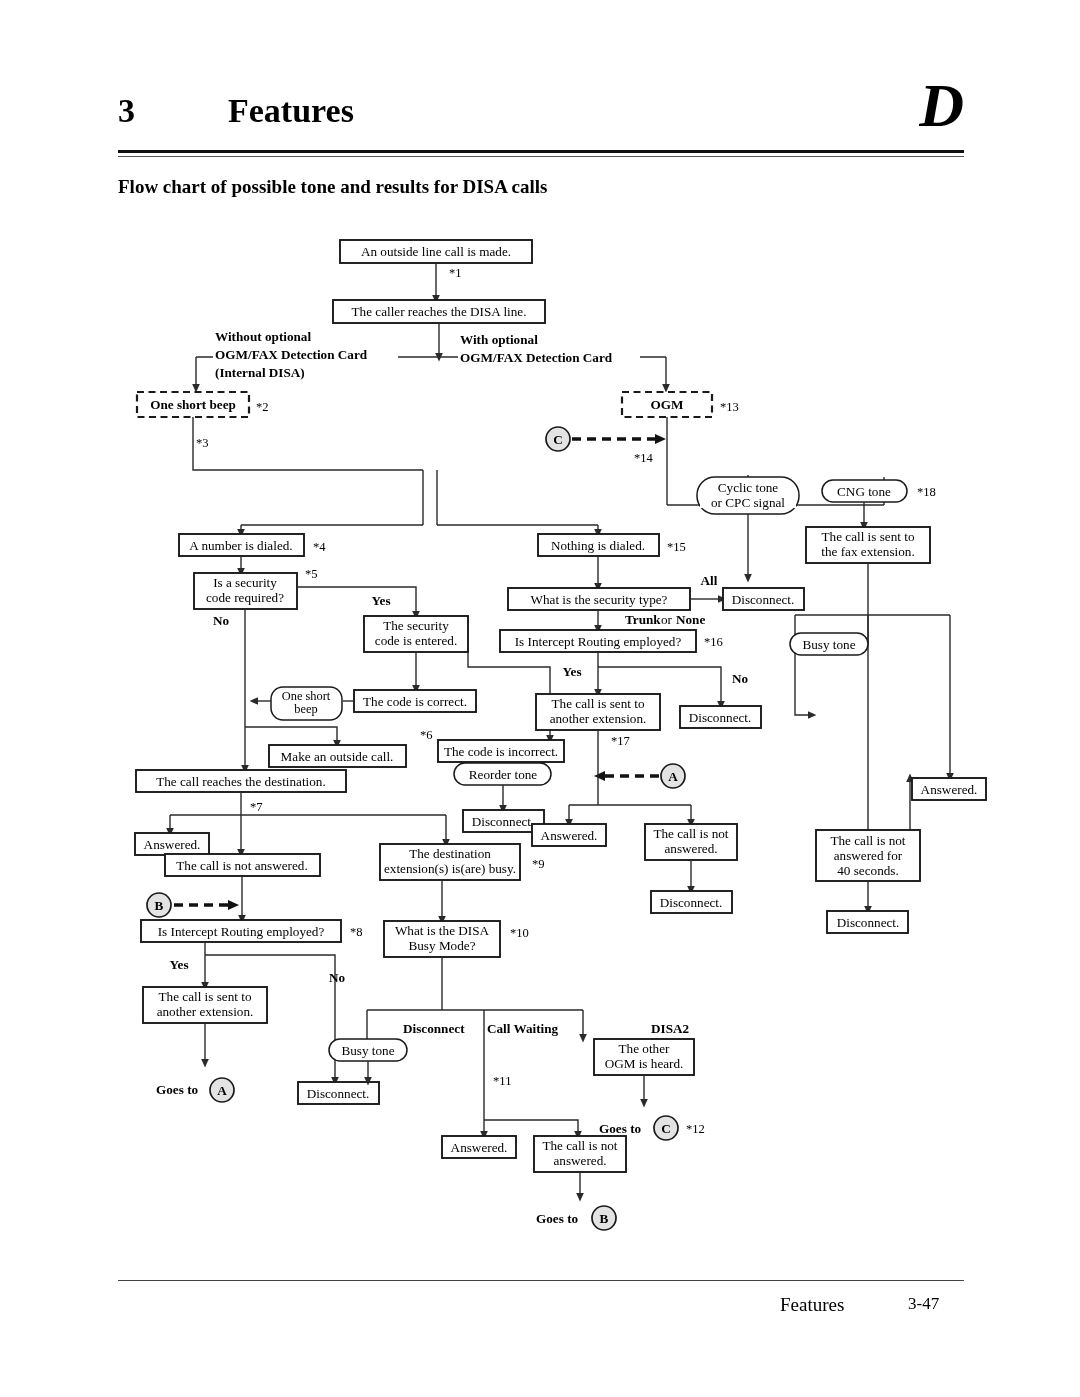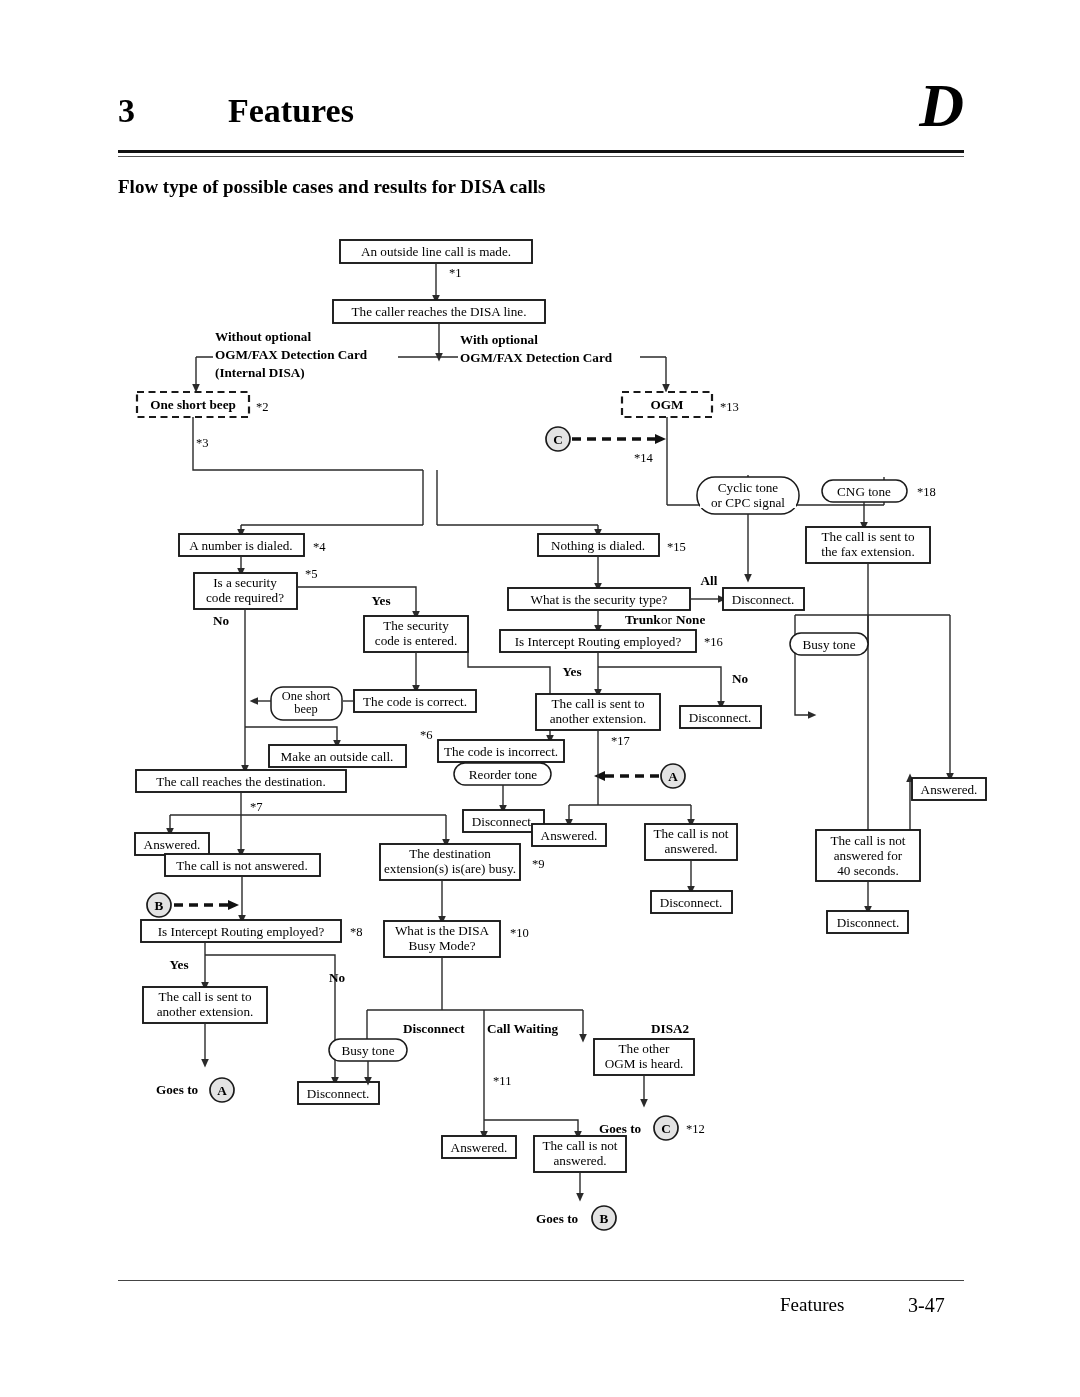--- a/index.html
+++ b/index.html
@@ -17,21 +17,21 @@
   .rule-top{position:absolute;left:118px;top:150px;width:846px;height:0;
             border-top:3px solid #111;}
   .rule-top2{position:absolute;left:118px;top:156px;width:846px;height:0;
              border-top:1px solid #555;}
   .subtitle{position:absolute;left:118px;top:176px;font-size:19px;font-weight:bold;}
 
   
   .rule-bot{position:absolute;left:118px;top:1280px;width:846px;height:0;
             border-top:1.5px solid #444;}
   .foot-feat{position:absolute;left:780px;top:1294px;font-size:19px;}
-  .foot-page{position:absolute;left:908px;top:1294px;font-size:20px;}
+  .foot-page{position:absolute;left:908px;top:1294px;font-size:17px;}
 
   
   svg#flow{position:absolute;left:0;top:215px;width:1080px;height:1050px;}
   svg#flow text{font-family:"Liberation Serif",serif;fill:#000;}
   .t{font-size:13.2px;}
   .tb{font-size:13.2px;font-weight:bold;}
   .ts{font-size:12.4px;}
   .ref{font-size:12.6px;}
   .bx{fill:#fff;stroke:#1a1a1a;stroke-width:1.9;}
   .bxd{fill:#fff;stroke:#1a1a1a;stroke-width:2.2;stroke-dasharray:7 4.5;}
@@ -45,21 +45,21 @@
 
 <div class="page">
 
   <div class="hdr">
     <div class="hdr-num">3</div>
     <div class="hdr-title">Features</div>
     <div class="hdr-letter">D</div>
   </div>
   <div class="rule-top"></div>
   <div class="rule-top2"></div>
-  <div class="subtitle">Flow type of possible cases and results for DISA calls</div>
+  <div class="subtitle">Flow chart of possible tone and results for DISA calls</div>
 
   <svg id="flow" viewBox="0 0 1080 1050">
     <defs>
       <marker id="ah" markerWidth="9" markerHeight="9" refX="4" refY="4.2" orient="auto" markerUnits="userSpaceOnUse">
         <path d="M0,0.4 L8.4,4.2 L0,8 z" fill="#2a2a2a"></path>
       </marker>
       <marker id="ahd" markerWidth="12" markerHeight="12" refX="5" refY="5.5" orient="auto" markerUnits="userSpaceOnUse">
         <path d="M0,0.5 L11,5.5 L0,10.5 z" fill="#111"></path>
       </marker>
     </defs>

